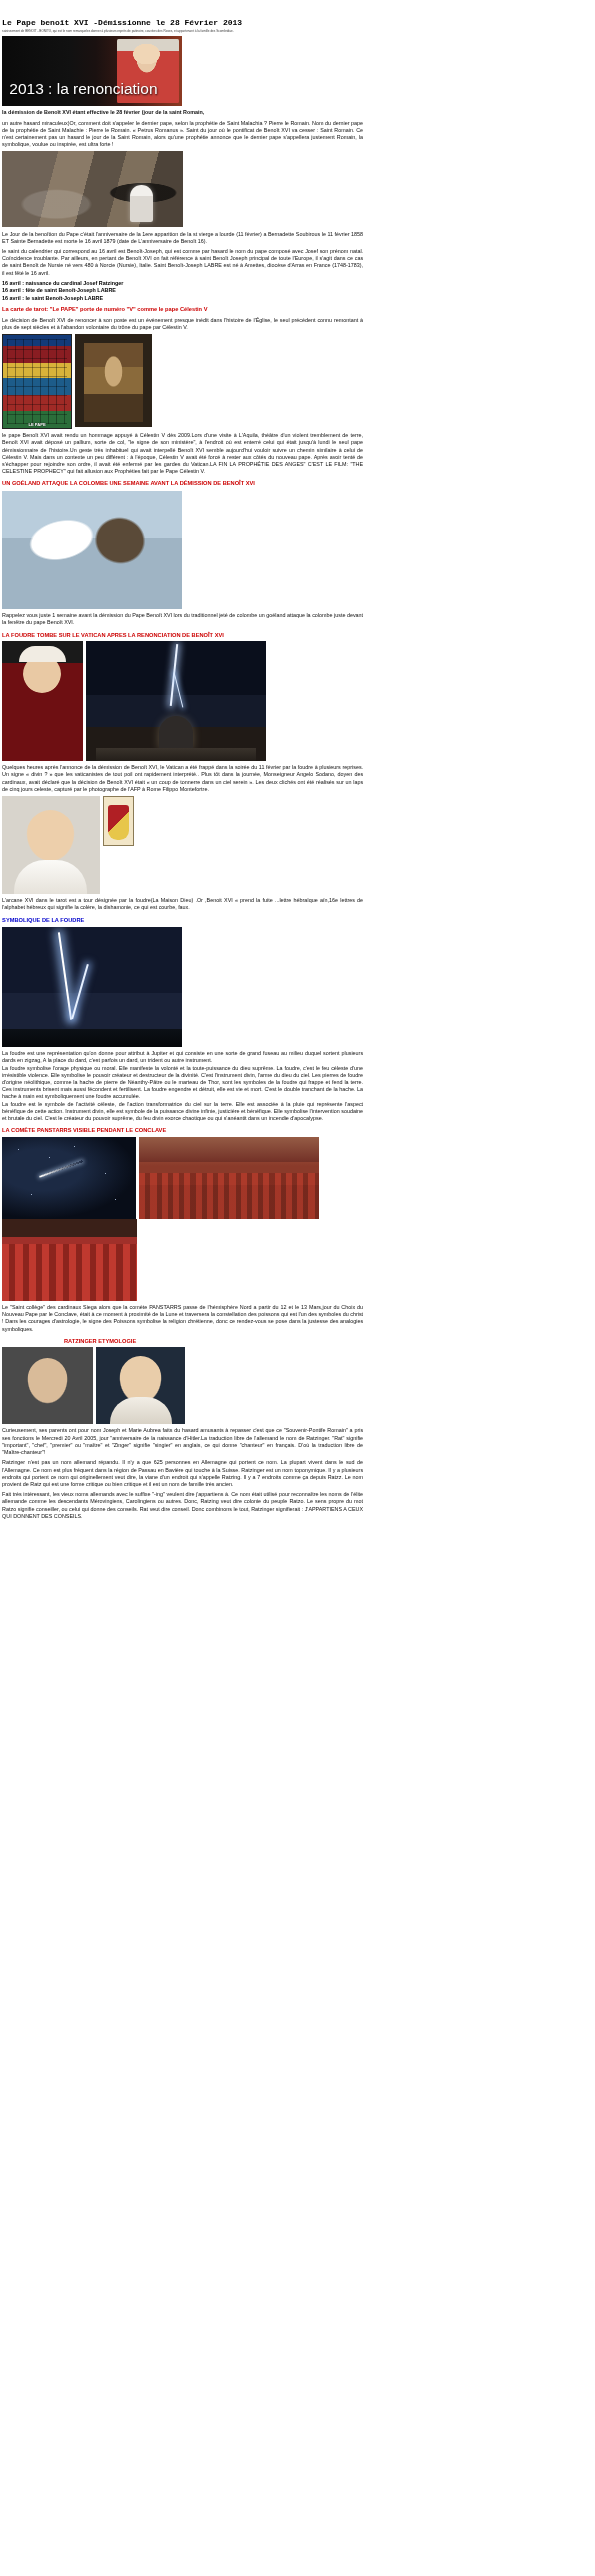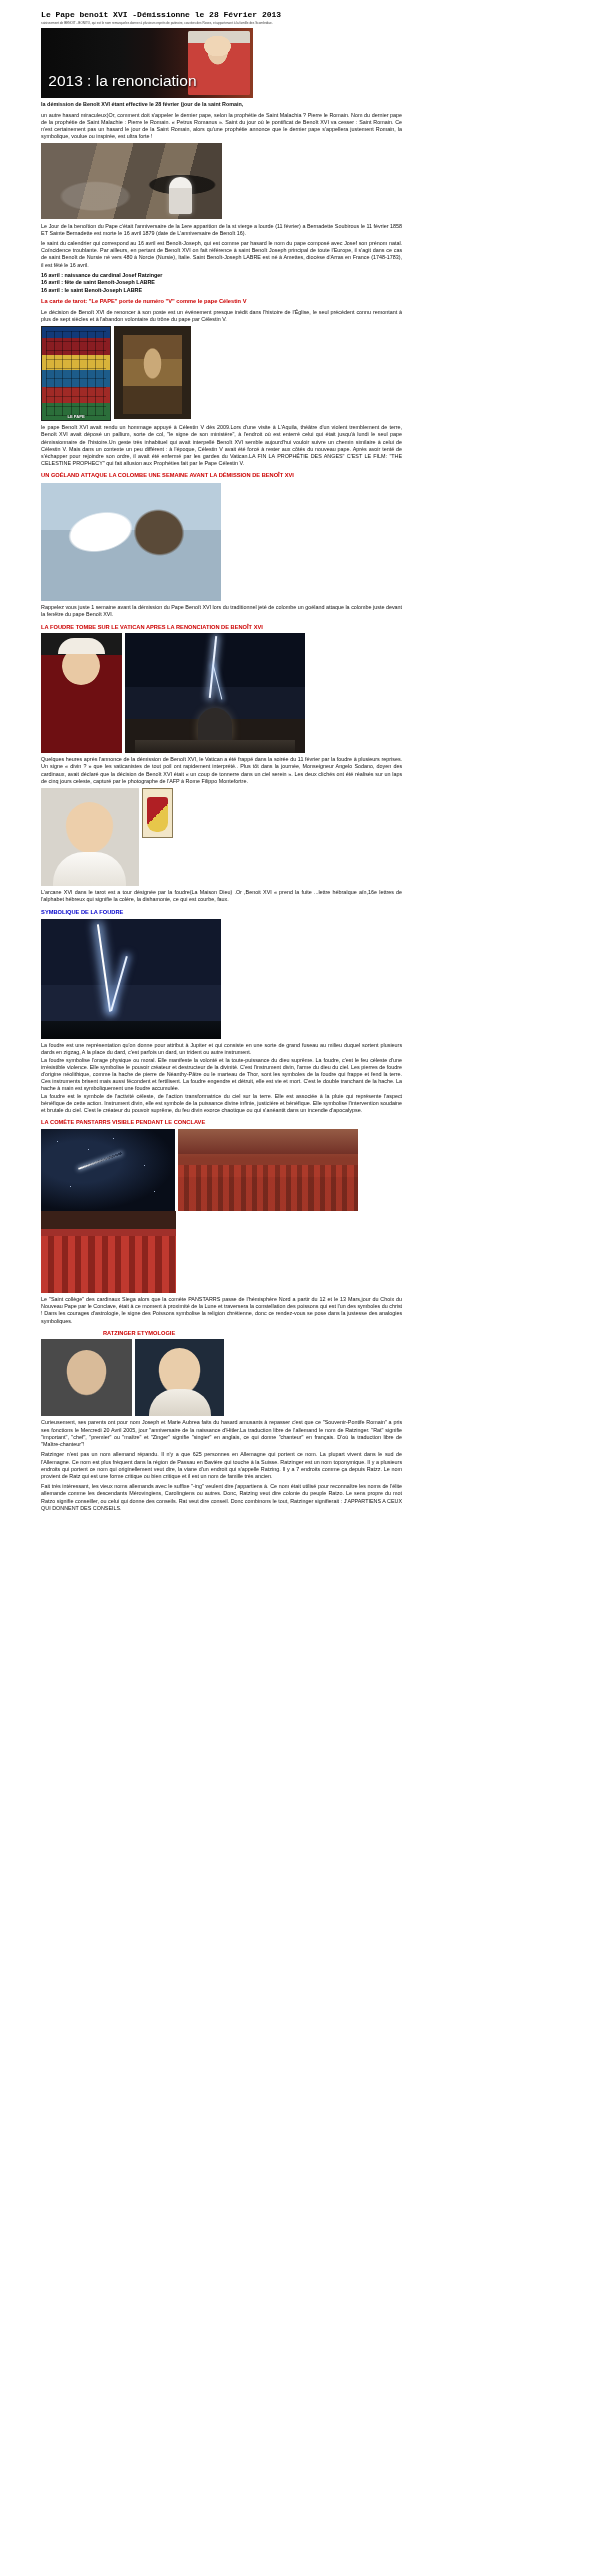--- a/index.html
+++ b/index.html
@@ -10,25 +10,24 @@
   }
   body {
     width: 595px;
     font-family: "Liberation Sans", sans-serif;
     font-size: 5.7px;
     color: #000;
     -webkit-font-smoothing: antialiased;
   }
   .page {
     width: 595px;
-    margin: 8px auto;
+    margin: 16px auto;
     position: relative;
     padding-top: 2.1px;
     box-sizing: border-box;
-    padding-left: 39px;
   }
   
   .doc-title {
     font-family: "Liberation Mono", monospace;
     font-weight: bold;
     font-size: 8px;
     color: #000;
     padding-left: 2.1px;
     letter-spacing: 0px;
     line-height: 1.2;
@@ -80,21 +79,21 @@
   
   .ph {
     position: relative;
     overflow: hidden;
     background: #222;
     display: block;
   }
 
   
   .banner-renonc {
-    width: 212px; height: 70px;
+    width: 180px; height: 70px;
     background: linear-gradient(90deg,#0a0a0a 0%, #111 38%, #1a1110 52%, #3a1a14 70%, #6b2a1c 86%, #8c3a22 100%);
   }
   .banner-renonc .pope {
     position: absolute; right: 3.1px; top: 3.1px;
     width: 62px; height: 64px;
     background:
       radial-gradient(ellipse at 48% 30%, #e8c9a8 0 22%, rgba(232,201,168,0) 23%),
       linear-gradient(180deg,#d9d3c8 0 18%, #c9413a 19% 100%);
     border-radius: 1.5px;
   }

